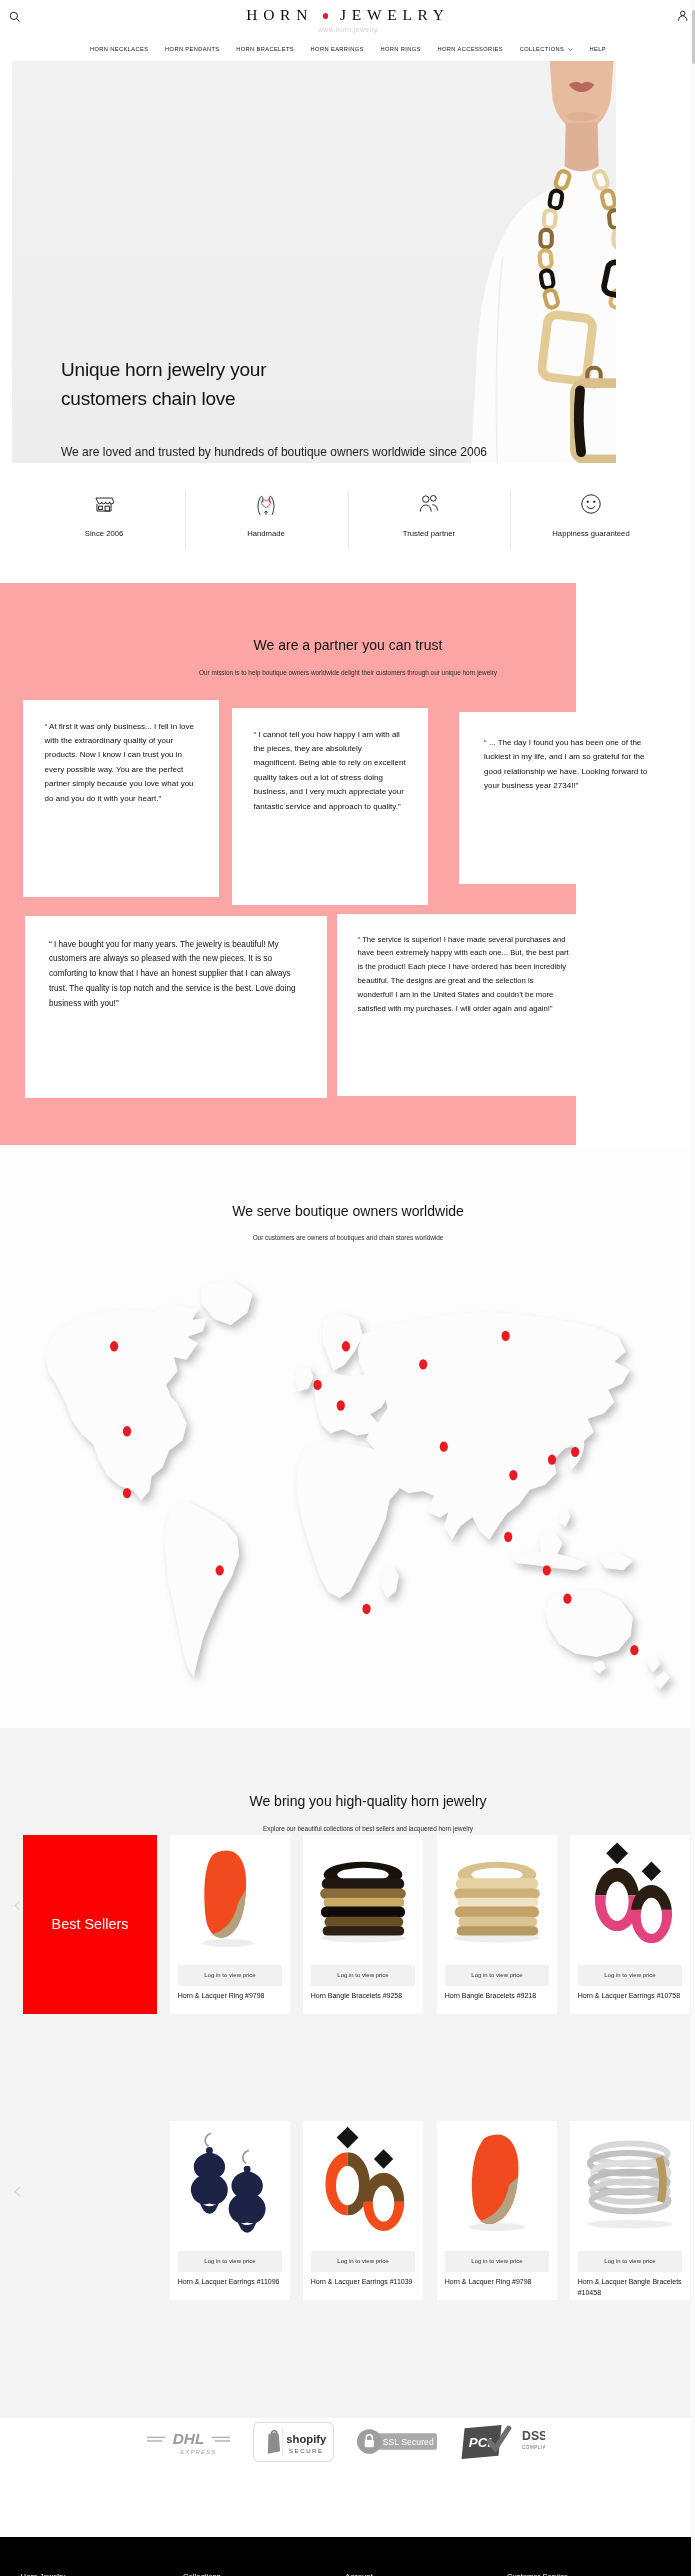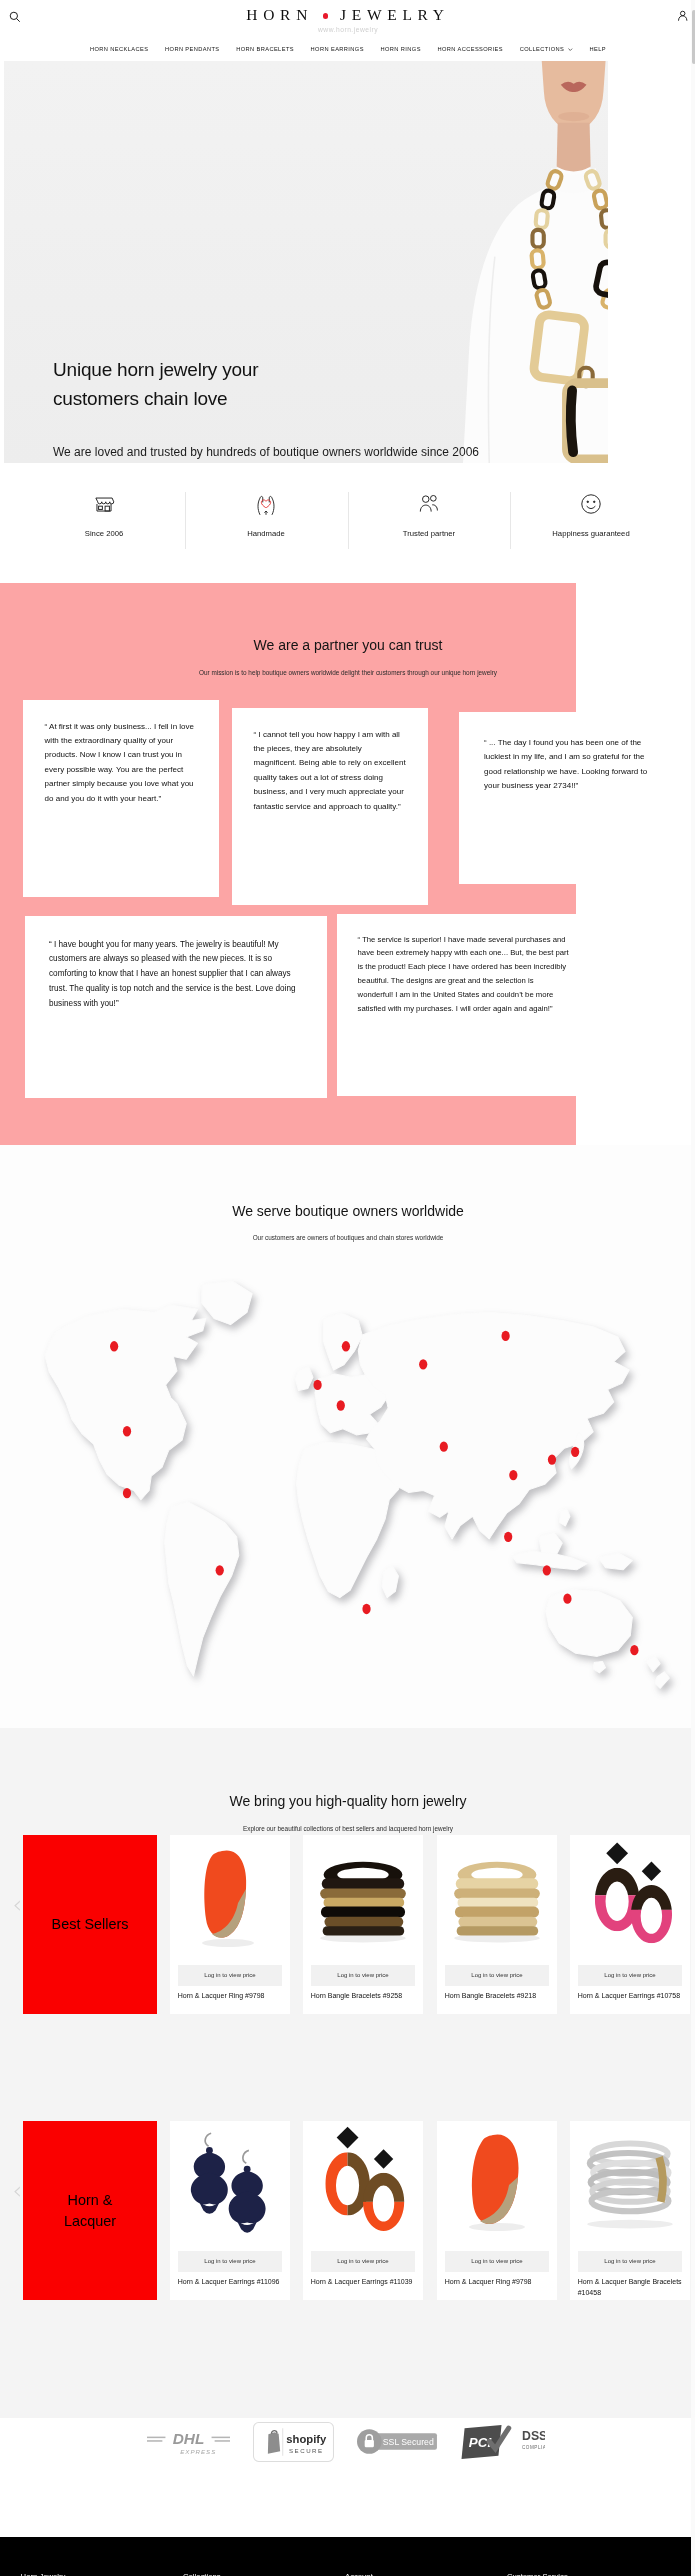--- a/index.html
+++ b/index.html
@@ -15,21 +15,21 @@
                color:#0d0d0d; font-weight:500; }
   .logo-dot { display:inline-block; width:5.7px; height:5.7px; border-radius:50%;
               background:#e8192c; margin:0 2.1px 1px 0; vertical-align:middle; }
   .logo-tag { margin-top:2.1px; font-size:6.7px; color:#cfcfcf; letter-spacing:0.5px; }
   .nav { position:absolute; left:0; top:44px; width:696px; text-align:center; }
   .nav-item { display:inline-block; margin:0 7.2px; font-size:5.7px; letter-spacing:0.4px;
               color:#141414; cursor:pointer; vertical-align:middle; }
   .hdr-icon { position:absolute; cursor:pointer; }
 
   
-  .hero { position:absolute; left:4px; top:61px; width:604px; height:402px;
+  .hero { position:absolute; left:12px; top:61px; width:604px; height:402px;
           background:linear-gradient(#f2f2f2,#ededed); overflow:hidden; }
   .hero-h1 { position:absolute; left:49px; top:294px; font-size:19px; line-height:29px;
              font-weight:400; color:#121212; letter-spacing:-0.2px; }
   .hero-sub { position:absolute; left:49px; top:384px; font-size:12px; color:#1c1c1c; }
 
   
   .features { position:absolute; left:0; top:464px; width:696px; height:119px; background:#fff; }
   .feat-cell { position:absolute; top:27px; width:162px; text-align:center; }
   .feat-label { margin-top:10px; font-size:7.7px; color:#161616; }
   .feat-div { position:absolute; top:28px; width:0.5px; height:57px; background:#e7e7e7; }
@@ -42,22 +42,22 @@
   .tcard { position:absolute; background:#fff; padding:19.6px 21.6px; font-size:8px;
            line-height:1.8; color:#101010; }
 
   
   .worldwide { position:absolute; left:0; top:1145px; width:696px; height:583px; background:#fdfdfd; }
   .map-land { fill:#fcfcfc; stroke:#fbfbfb; stroke-width:2; stroke-linejoin:round; }
   .map-svg { filter:drop-shadow(7px 9px 7px rgba(40,40,50,.28)); }
   .map-dot { fill:#e81b22; }
 
   
-  .collections { position:absolute; left:0; top:1728px; width:696px; height:690px; background:#f4f4f4; }
-  .tile { position:absolute; width:134px; height:179px; background:#fa0000; color:#000000;
+  .collections { position:absolute; left:0; top:1728px; width:696px; height:690px; background:#f4f4f4;padding-left:20px; }
+  .tile { position:absolute; width:134px; height:179px; background:#fa0000; color:#ffffff;
           display:flex; align-items:center; justify-content:center; text-align:center;
           font-size:14.4px; line-height:20.6px; cursor:pointer; }
   .tile-inner { width:88px; }
   .pcard { position:absolute; width:120px; height:179px; background:#fff; cursor:pointer; }
   .pimg { position:absolute; left:0; top:0; width:120px; height:124px; overflow:hidden; }
   .pbtn { position:absolute; left:7.7px; right:7.7px; top:130px; height:20.6px; background:#f1f1f1;
           font-size:6px; color:#333; text-align:center; line-height:20.6px; cursor:pointer; }
   .pname { position:absolute; left:7.7px; right:6.2px; top:156px; font-size:7px;
            line-height:1.55; color:#121212; }
   .chev { position:absolute; font-size:24px; font-weight:300; cursor:pointer;
@@ -354,23 +354,20 @@
           <rect x="62" y="85" width="66" height="48" fill="#e2427d"></rect>
         </g>
       </svg>
     </div>
     <div class="pbtn">Log in to view price</div>
     <div class="pname">Horn &amp; Lacquer Earrings #10758</div>
   </div>
 
   <span class="chev" style="left:12.4px; top:451px; color:#d5d5d5;">‹</span>
   <span class="chev" style="left:666px; top:451px; color:#2d2d2d;">›</span>
-  <div class="tile" style="left:23px; top:393px;">
-    <div class="tile-inner">Horn &amp; Lacquer</div>
-  </div>
 
   <div class="pcard" style="left:170px; top:393px;">
     <div class="pimg">
       <svg width="120" height="124" viewBox="0 0 140 140">
         <path d="M48,12 c-7,2 -10,11 -3,15" fill="none" stroke="#9a9a9a" stroke-width="2"></path>
         <path d="M92,32 c-7,2 -10,11 -3,15" fill="none" stroke="#9a9a9a" stroke-width="2"></path>
         <g fill="#1d2247">
           <circle cx="46" cy="32" r="4"></circle>
           <path d="M46,34 c-12,2 -20,10 -18,20 c2,9 10,12 18,10 c8,2 16,-1 18,-10 c2,-10 -6,-18 -18,-20 Z"></path>
           <path d="M46,58 c-14,2 -24,12 -21,24 c2.5,11 13,15 21,12 c8,3 18.5,-1 21,-12 c3,-12 -7,-22 -21,-24 Z"></path>

